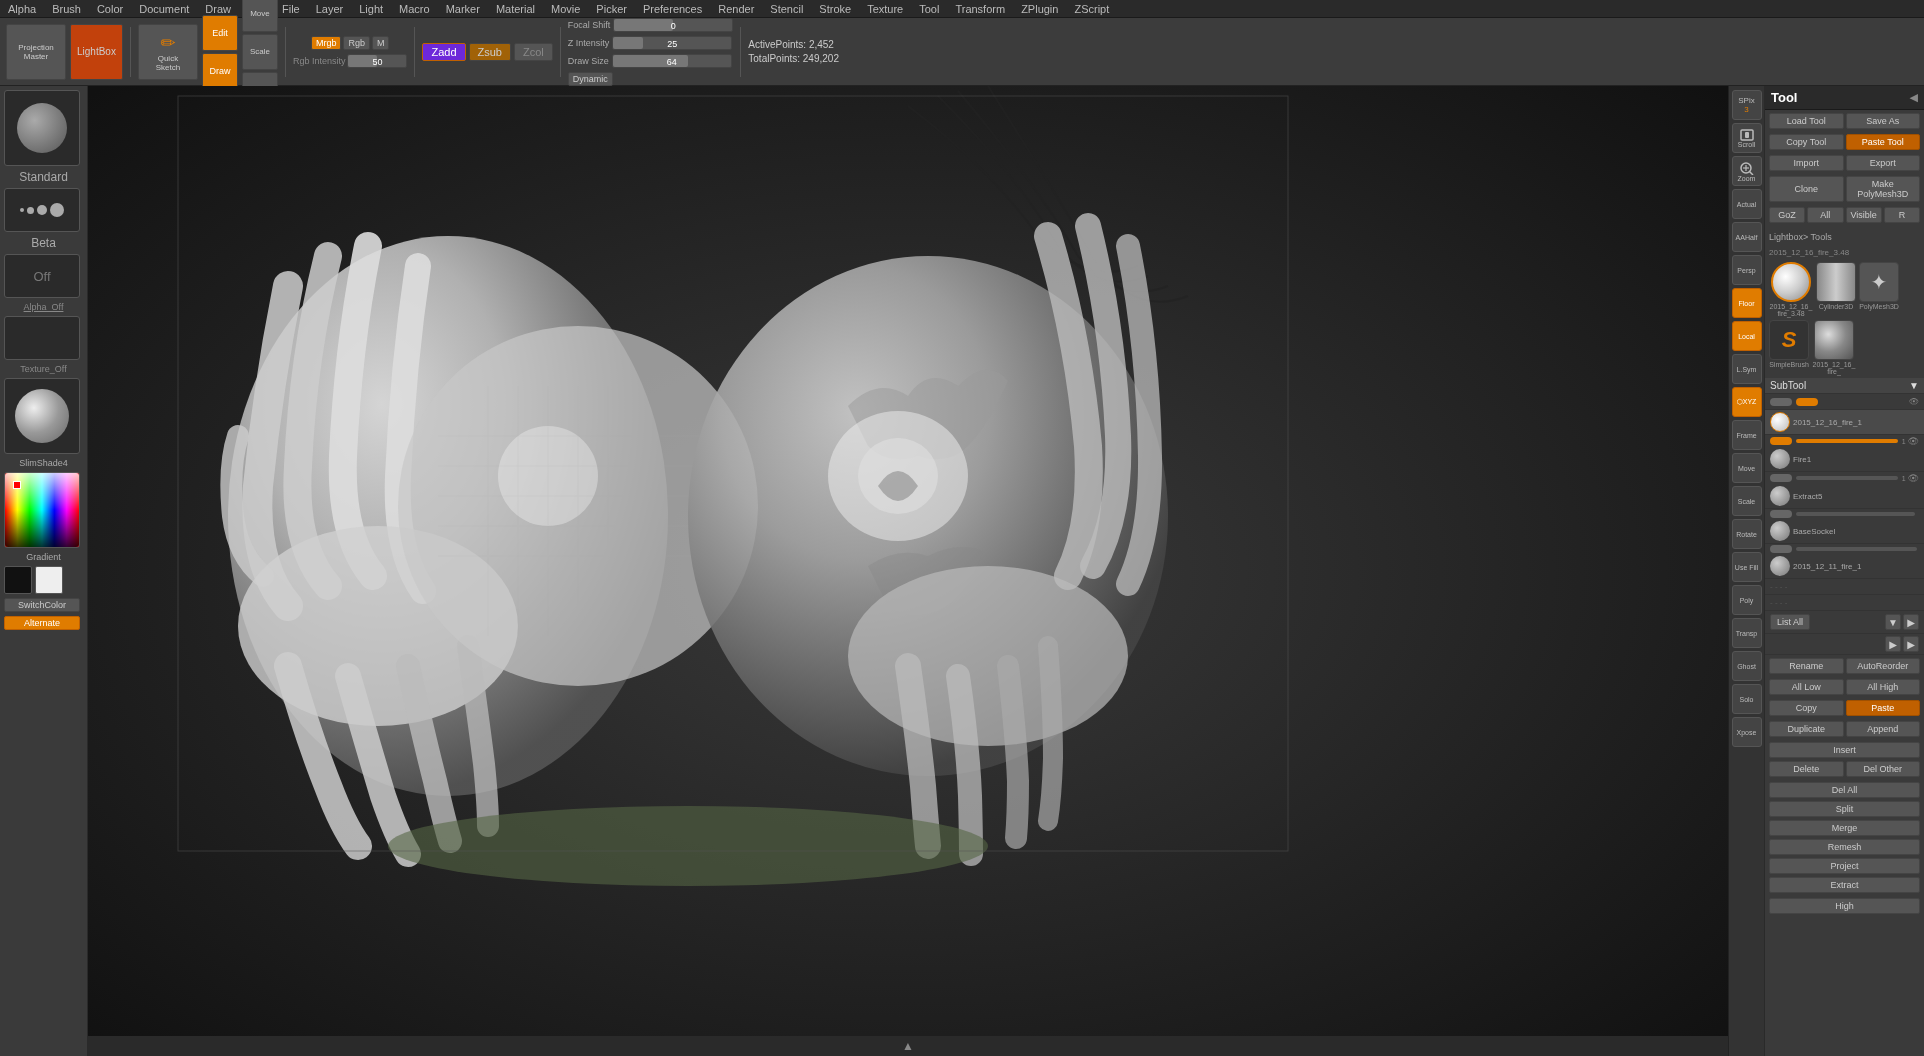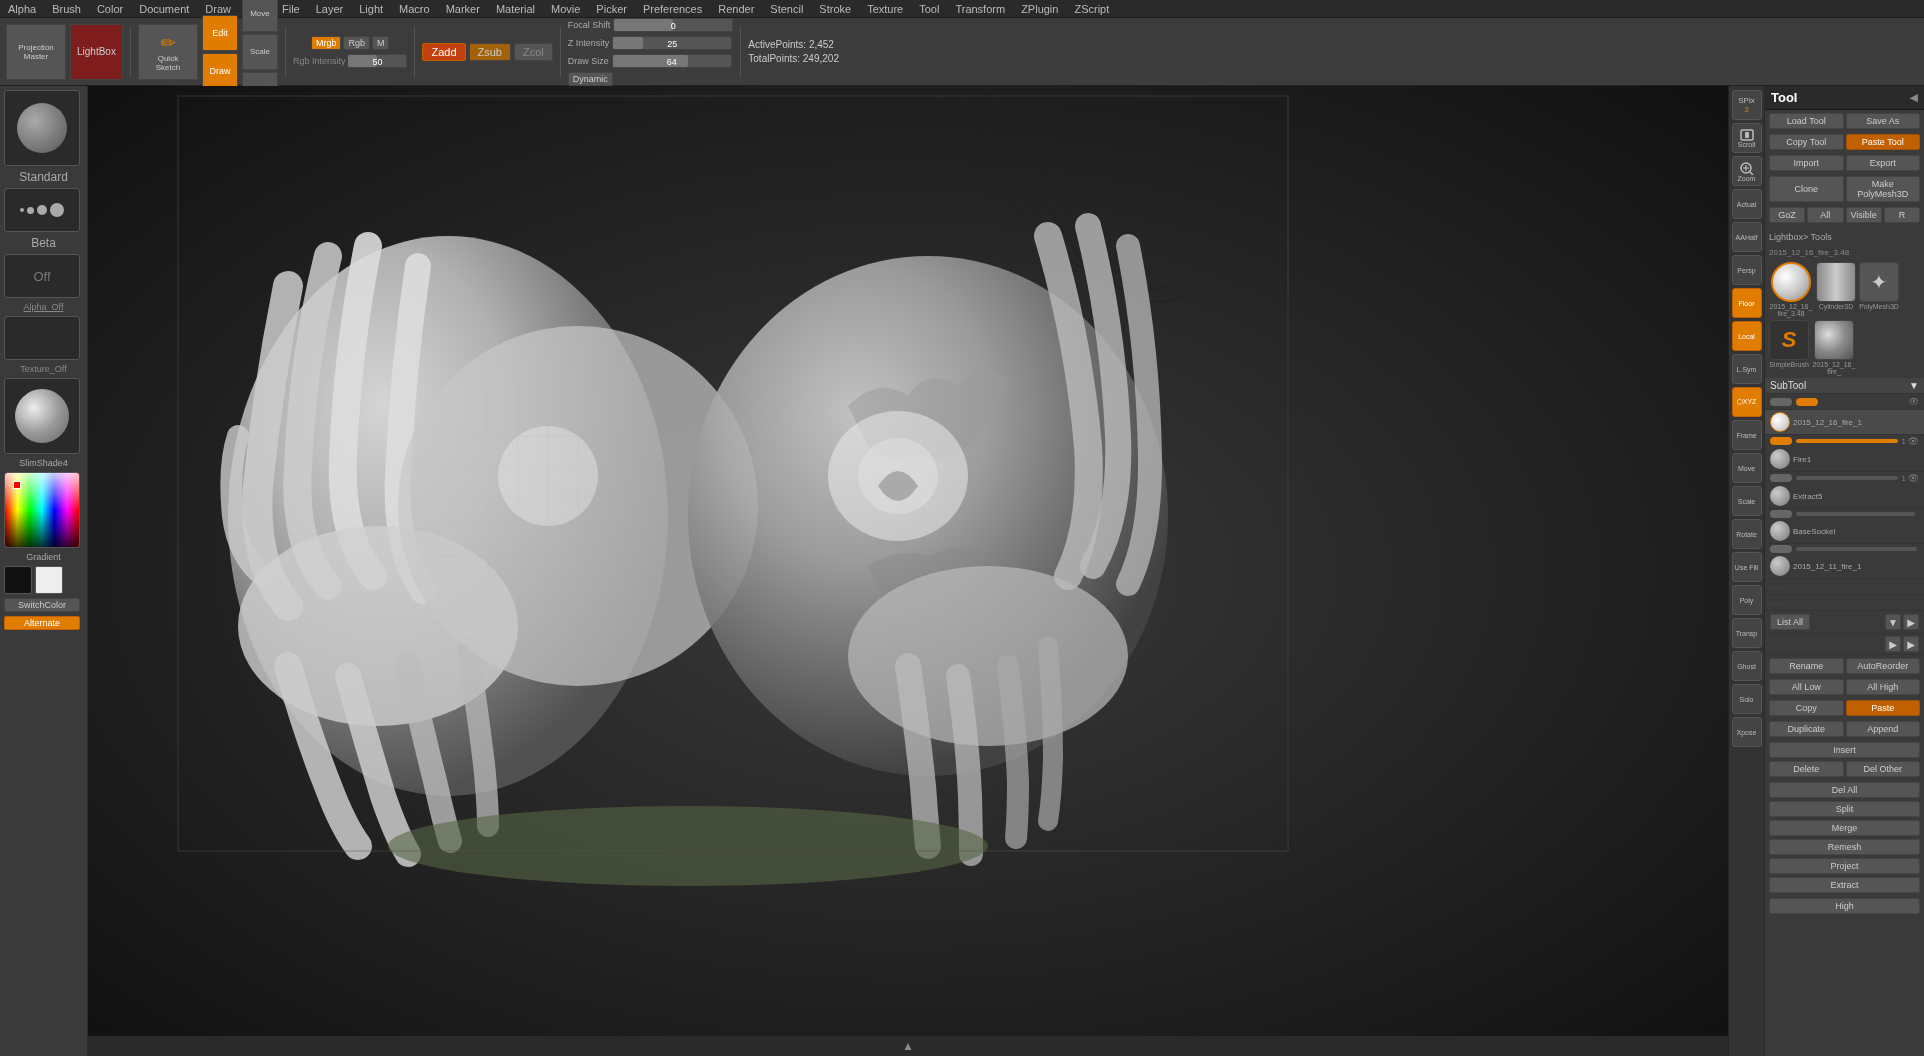--- a/index.html
+++ b/index.html
@@ -52,21 +52,21 @@
       width: 60px;
       height: 56px;
       text-align: center;
       display: flex;
       flex-direction: column;
       align-items: center;
       justify-content: center;
     }
 
     .lightbox-btn {
-      background: #7f1d1d;
+      background: #c2410c;
       border: 1px solid #444;
       color: #ccc;
       font-size: 10px;
       padding: 2px 6px;
       cursor: pointer;
       border-radius: 2px;
       height: 56px;
       display: flex;
       align-items: center;
       justify-content: center;
@@ -133,21 +133,21 @@
       border: 1px solid #444;
       color: #ccc;
       font-size: 9px;
       padding: 1px 4px;
       cursor: pointer;
       border-radius: 2px;
     }
     .small-btn.active { background: #e07c00; color: #fff; }
 
     .zadd-btn {
-      background: #c2410c;
+      background: #6d28d9;
       border: 1px solid #c06000;
       color: #fff;
       font-size: 11px;
       padding: 2px 8px;
       cursor: pointer;
       border-radius: 2px;
     }
     .zsub-btn {
       background: #a16207;
       border: 1px solid #444;

